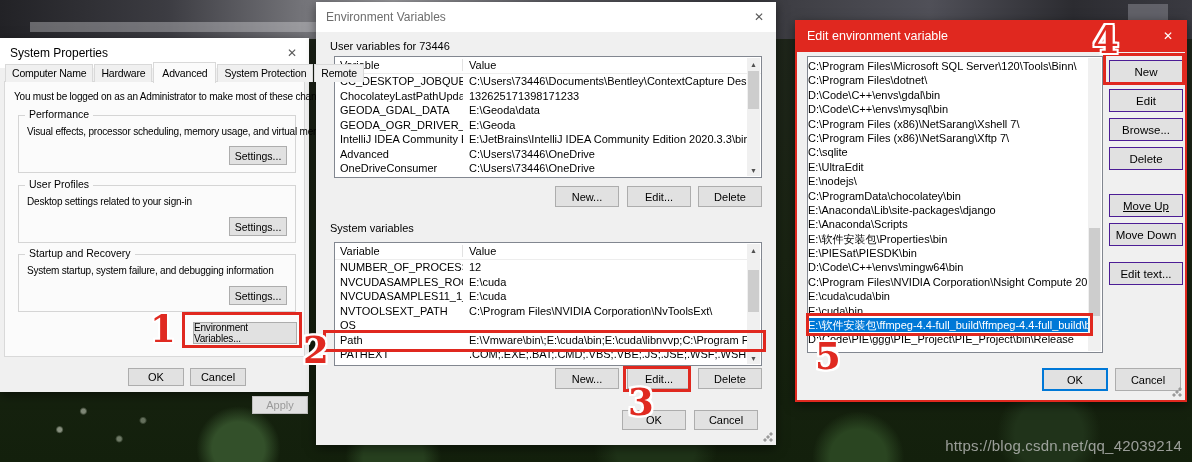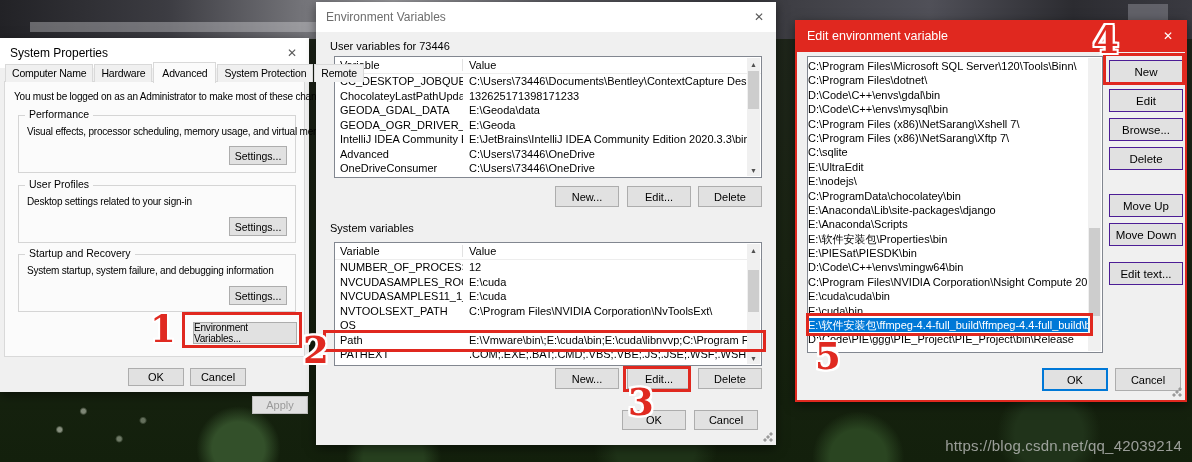--- a/index.html
+++ b/index.html
@@ -278,21 +278,21 @@
     <div class="scroll">
       <div class="thumb" style="top:58%;height:30%;"></div>
     </div>
   </div>
 
   <div class="btncol">
     <div class="colbtn">New</div>
     <div class="colbtn">Edit</div>
     <div class="colbtn">Browse...</div>
     <div class="colbtn">Delete</div>
-    <div class="colbtn" style="margin-top:18px;">Move Up</div>
+    <div class="colbtn" style="margin-top:18px;text-decoration:underline;">Move Up</div>
     <div class="colbtn">Move Down</div>
     <div class="colbtn" style="margin-top:10px;">Edit text...</div>
   </div>
 
   <div class="btn default" style="left:245px;top:346px;width:66px;height:23px;">OK</div>
   <div class="btn" style="left:318px;top:346px;width:66px;height:23px;">Cancel</div>
   <div class="grip"></div>
 </div>
 
 <div class="redbox" style="left:182px;top:312px;width:120px;height:36px;"></div>

